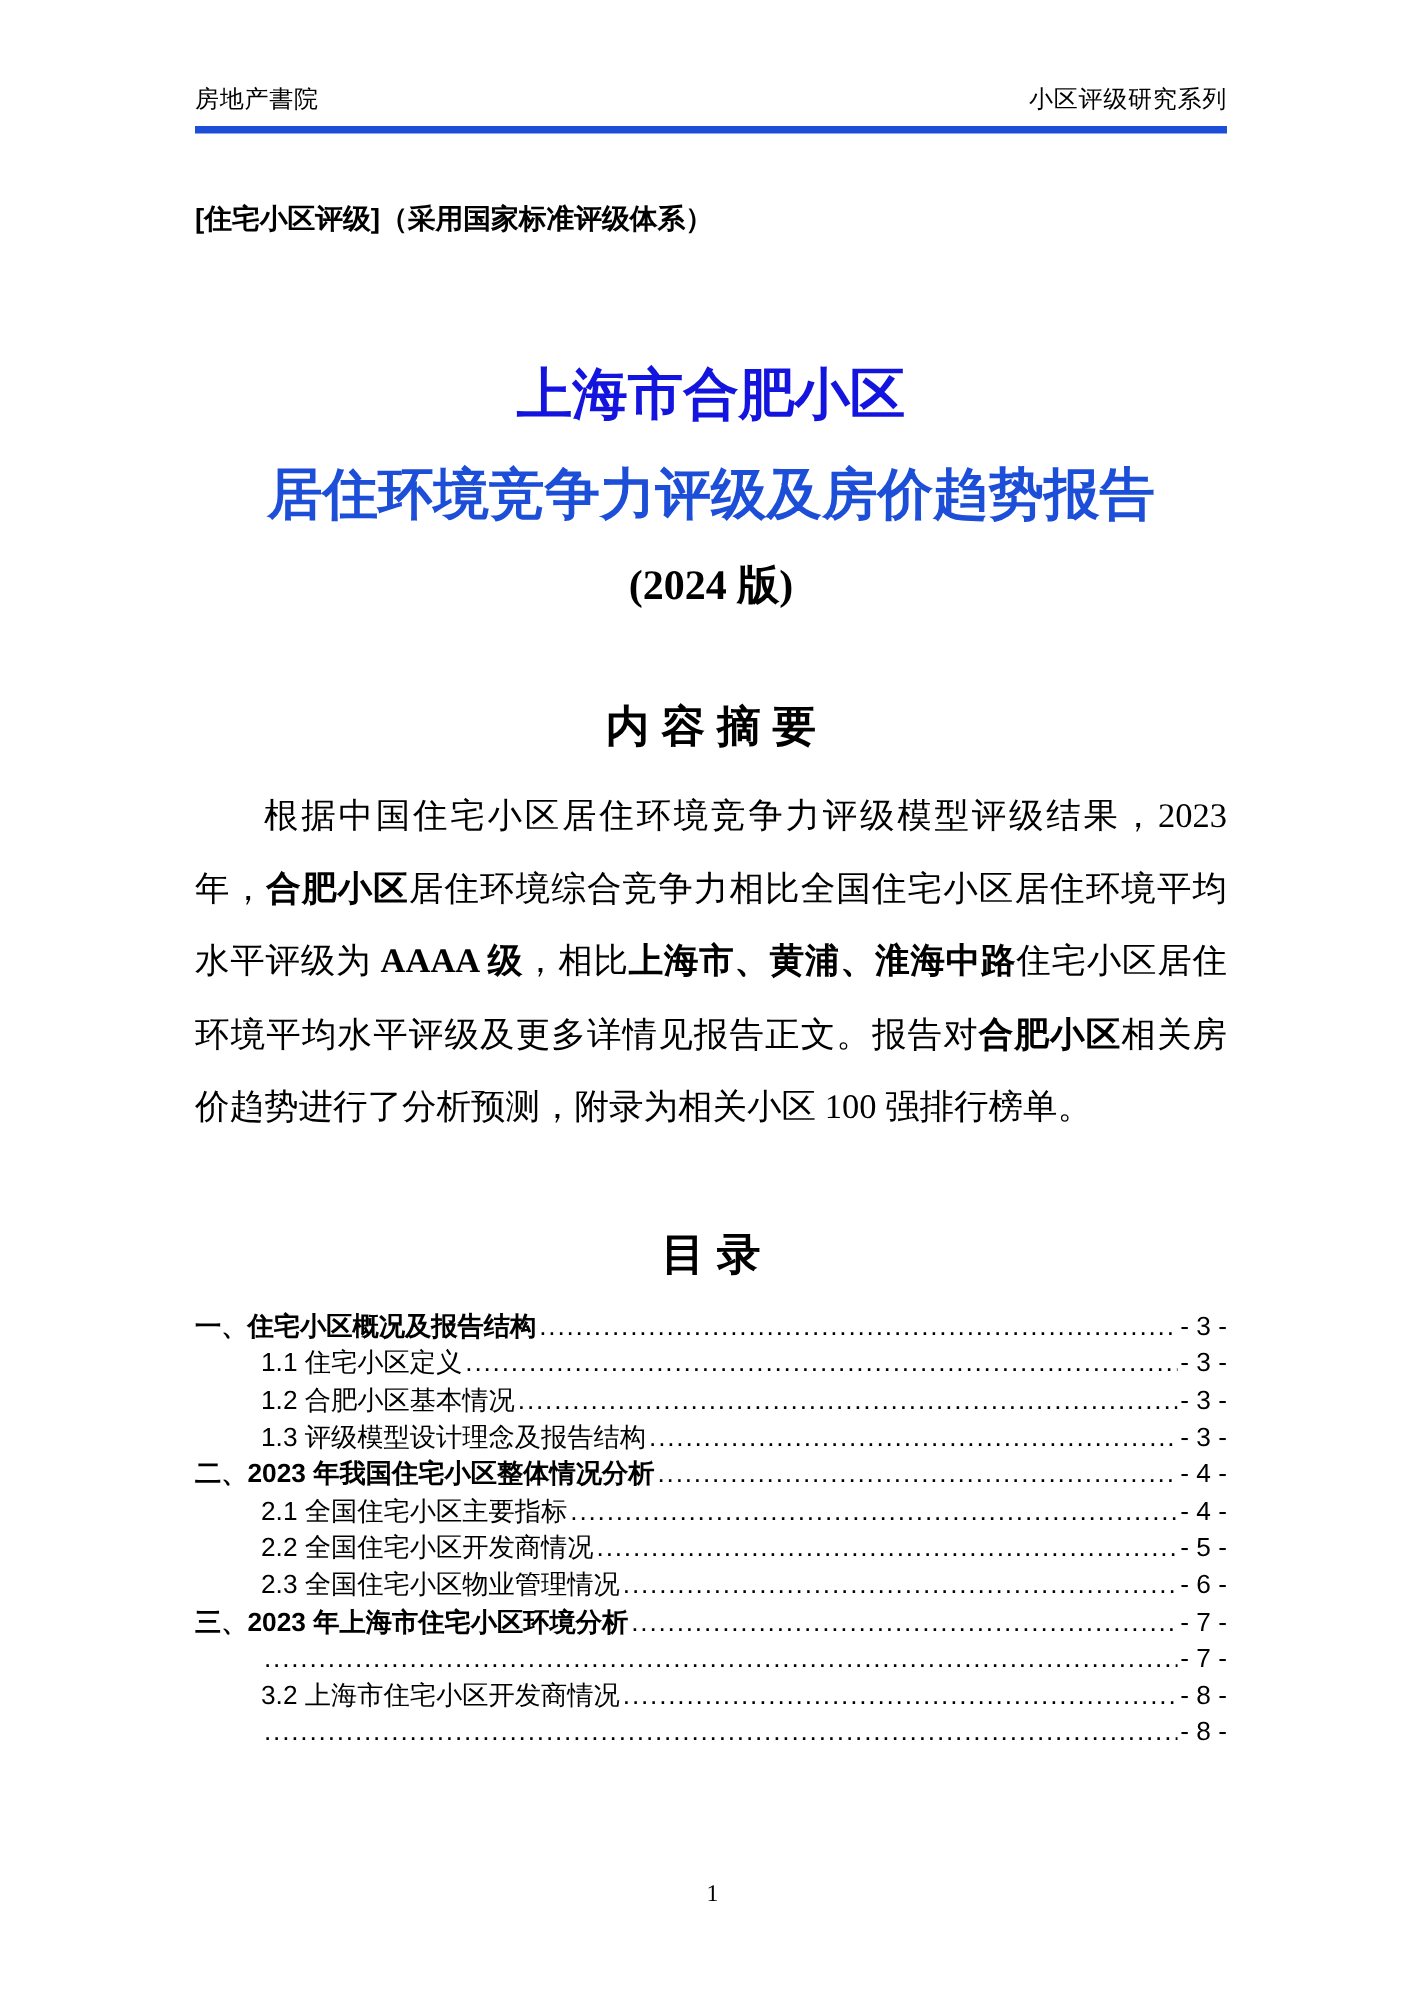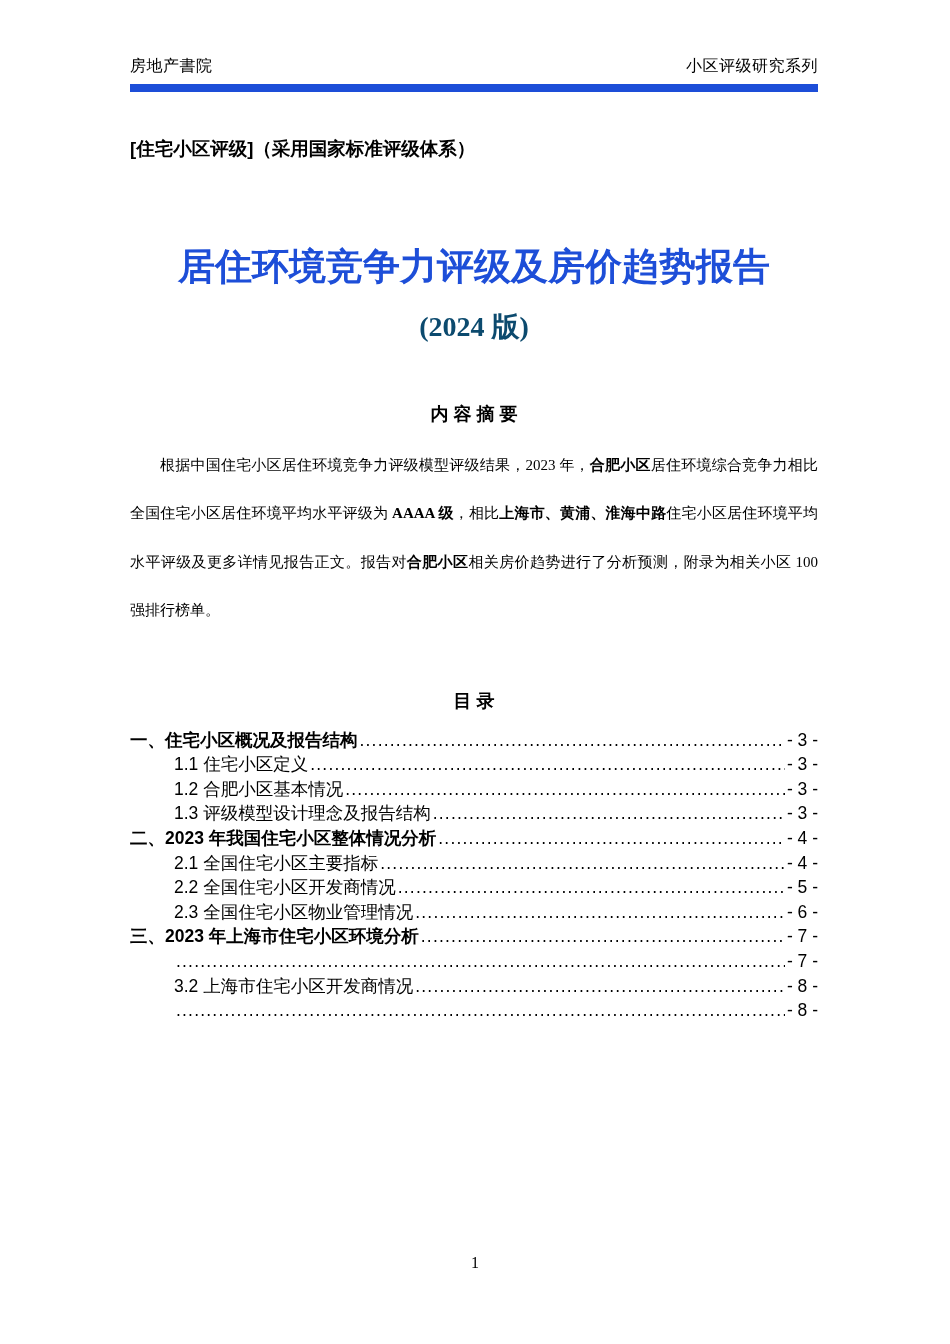--- a/index.html
+++ b/index.html
@@ -10,42 +10,42 @@
     padding: 56px 132px 0 130px;
     position: relative;
     color: #000;
     font-family: "Liberation Serif", "DejaVu Serif", serif;
   }
   .hdr-row {
     display: flex; justify-content: space-between; align-items: flex-end;
     font-family: "Liberation Sans", "DejaVu Sans", sans-serif;
     font-size: 16px; letter-spacing: 0.5px;
     padding-bottom: 7px;
-    border-bottom: 8px solid #1d4ed8;
+    border-bottom: 5px solid #1d4ed8;
   }
   .subheader {
     margin-top: 44px;
     font-weight: bold;
     font-size: 18.5px;
     font-family: "Liberation Sans", "DejaVu Sans", sans-serif;
   }
   .title-block { text-align: center; margin-top: 86px; }
   .title-l1 { font-size: 37px; font-weight: bold; line-height: 1.1; }
   .title-l2 { font-size: 37px; font-weight: bold; line-height: 1.1; margin-top: 26px; }
   .title-l3 { font-size: 28px; font-weight: bold; margin-top: 30px; }
   .sec-heading {
     text-align: center;
     font-family: "Liberation Sans", "DejaVu Sans", sans-serif;
-    font-size: 18px; font-weight: bold;
+    font-size: 29px; font-weight: bold;
     margin: 15px;
   }
   .summary-heading { margin-top: 56px; }
   .para {
     margin: 12px 0 0 0;
-    font-size: 15px;
+    font-size: 23px;
     line-height: 48.5px;
     text-align: justify;
     text-indent: 2em;
     font-family: Liberation Serif, serif;
   }
   .para .b { font-weight: bold; }
   .toc-heading { margin-top: 54px; }
   .toc {
     margin-top: 12px;
     font-family: "Liberation Sans", "DejaVu Sans", sans-serif;
@@ -79,22 +79,23 @@
 <div class="page">
 
   <div class="hdr-row">
     <span>房地产書院</span>
     <span>小区评级研究系列</span>
   </div>
 
   <div class="subheader">[住宅小区评级]（采用国家标准评级体系）</div>
 
   <div class="title-block">
+    <div class="title-l1" style="color: rgb(20, 20, 223);">上海市合肥小区</div>
     <div class="title-l2" style="color: #1d4ed8;">居住环境竞争力评级及房价趋势报告</div>
-    <div class="title-l3" style="color: #0c4a6e; margin-top: 20px;">(2024 版)</div>
+    <div class="title-l3" style="color: #000000; margin-top: 20px;">(2024 版)</div>
   </div>
 
   <h2 class="sec-heading summary-heading">内 容 摘 要</h2>
 
   <p class="para"><span class="">根据中国住宅小区居住环境竞争力评级模型评级结果，2023 年，</span><span class="b">合肥小区</span><span class="">居住环境综合竞争力相比全国住宅小区居住环境平均水平评级为 </span><span class="b">AAAA 级</span><span class="">，相比</span><span class="b">上海市、黄浦、淮海中路</span><span class="">住宅小区居住环境平均水平评级及更多详情见报告正文。报告对</span><span class="b">合肥小区</span><span class="">相关房价趋势进行了分析预测，附录为相关小区 100 强排行榜单。</span></p>
 
   <h2 class="sec-heading toc-heading">目 录</h2>
 
   <div class="toc">
       <div class="toc-row l1">

